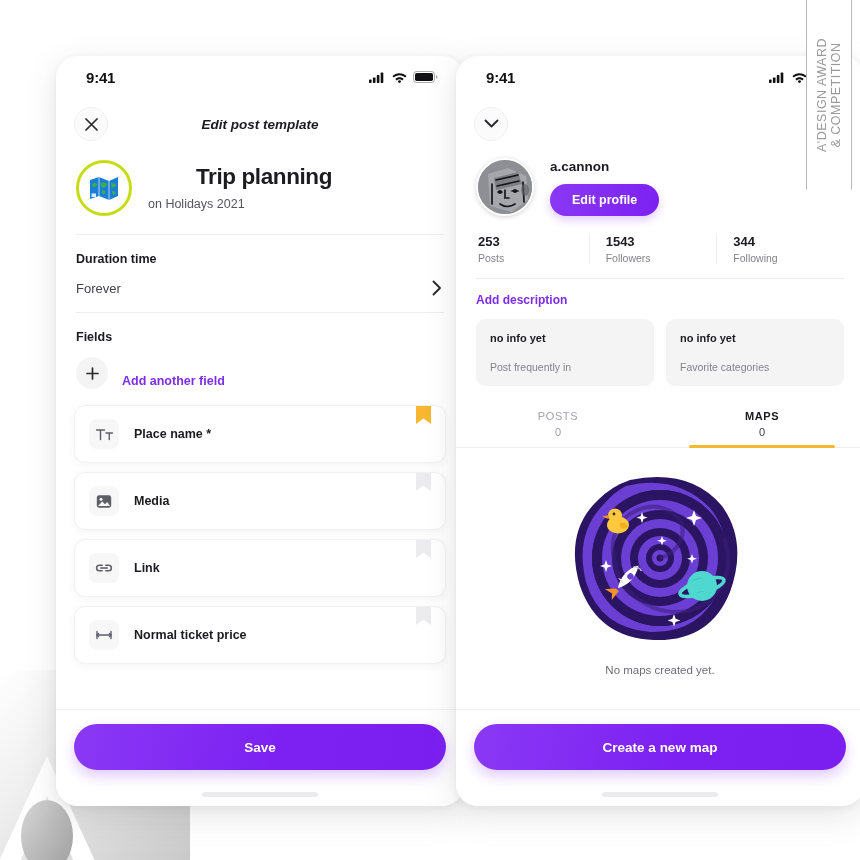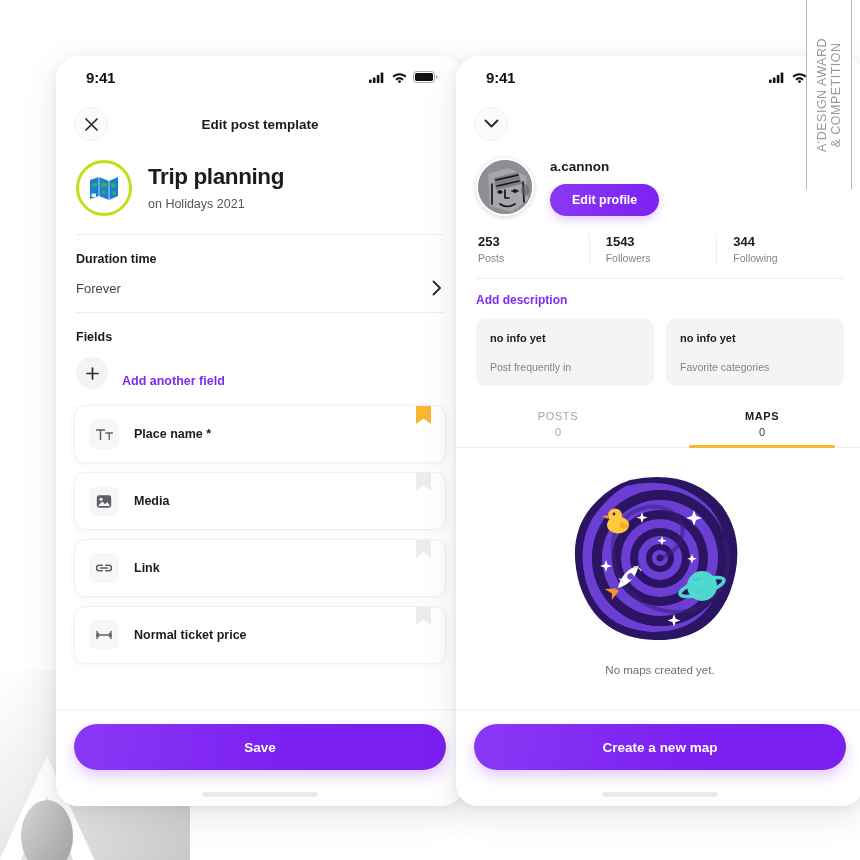--- a/index.html
+++ b/index.html
@@ -107,20 +107,21 @@
     flex: 0 0 auto;
   }
   .nav-title {
     position: absolute;
     left: 0; right: 0;
     text-align: center;
     font-size: 13.5px;
     font-weight: bold;
     color: #1b1b20;
     pointer-events: none;
+    font-style: italic;
   }
 
   
   .tpl-header {
     display: flex;
     align-items: center;
     gap: 16px;
     padding: 10px 20px 18px 20px;
   }
   .tpl-avatar {
@@ -130,20 +131,21 @@
     display: flex; align-items: center; justify-content: center;
     flex: 0 0 auto;
     background: #fff;
   }
   .tpl-title {
     font-size: 22.5px;
     font-weight: bold;
     color: #1b1b20;
     letter-spacing: -0.4px;
     line-height: 1.1;
+    margin-left: 48px;
   }
   .tpl-sub {
     font-size: 12.5px;
     color: #55555d;
     margin-top: 7px;
   }
 
   .divider {
     height: 1px;
     background: #eeeeef;

